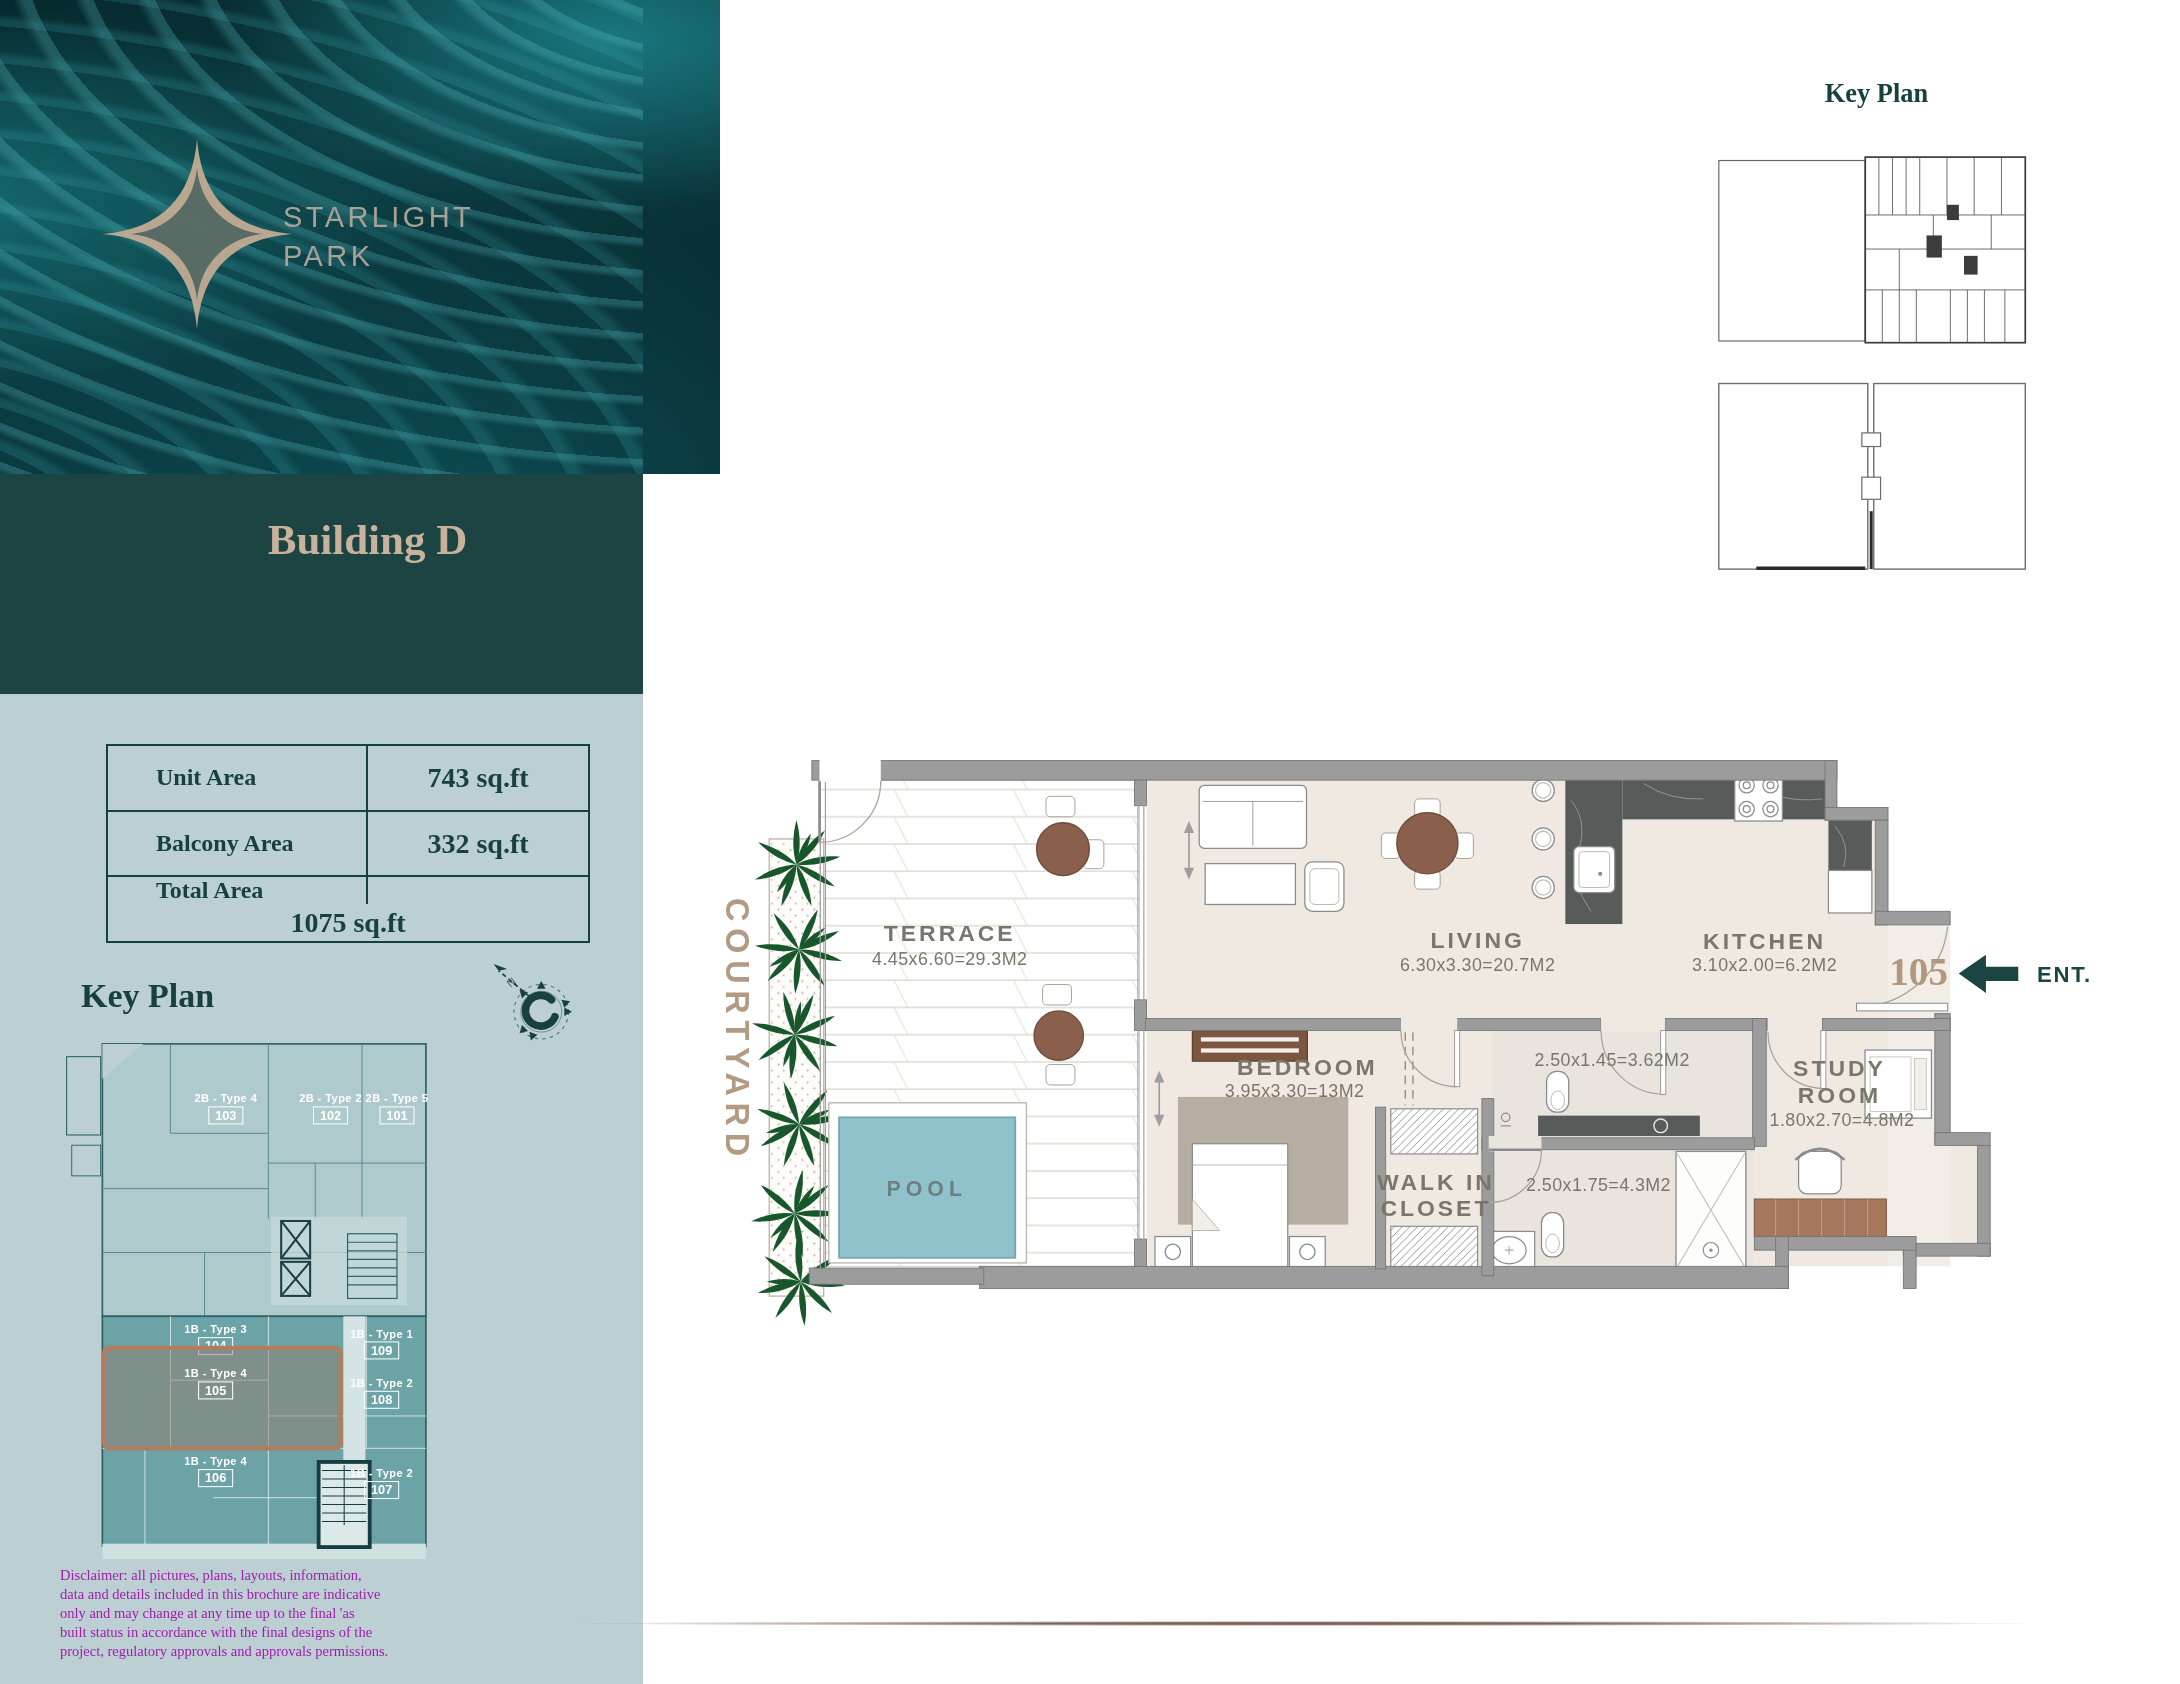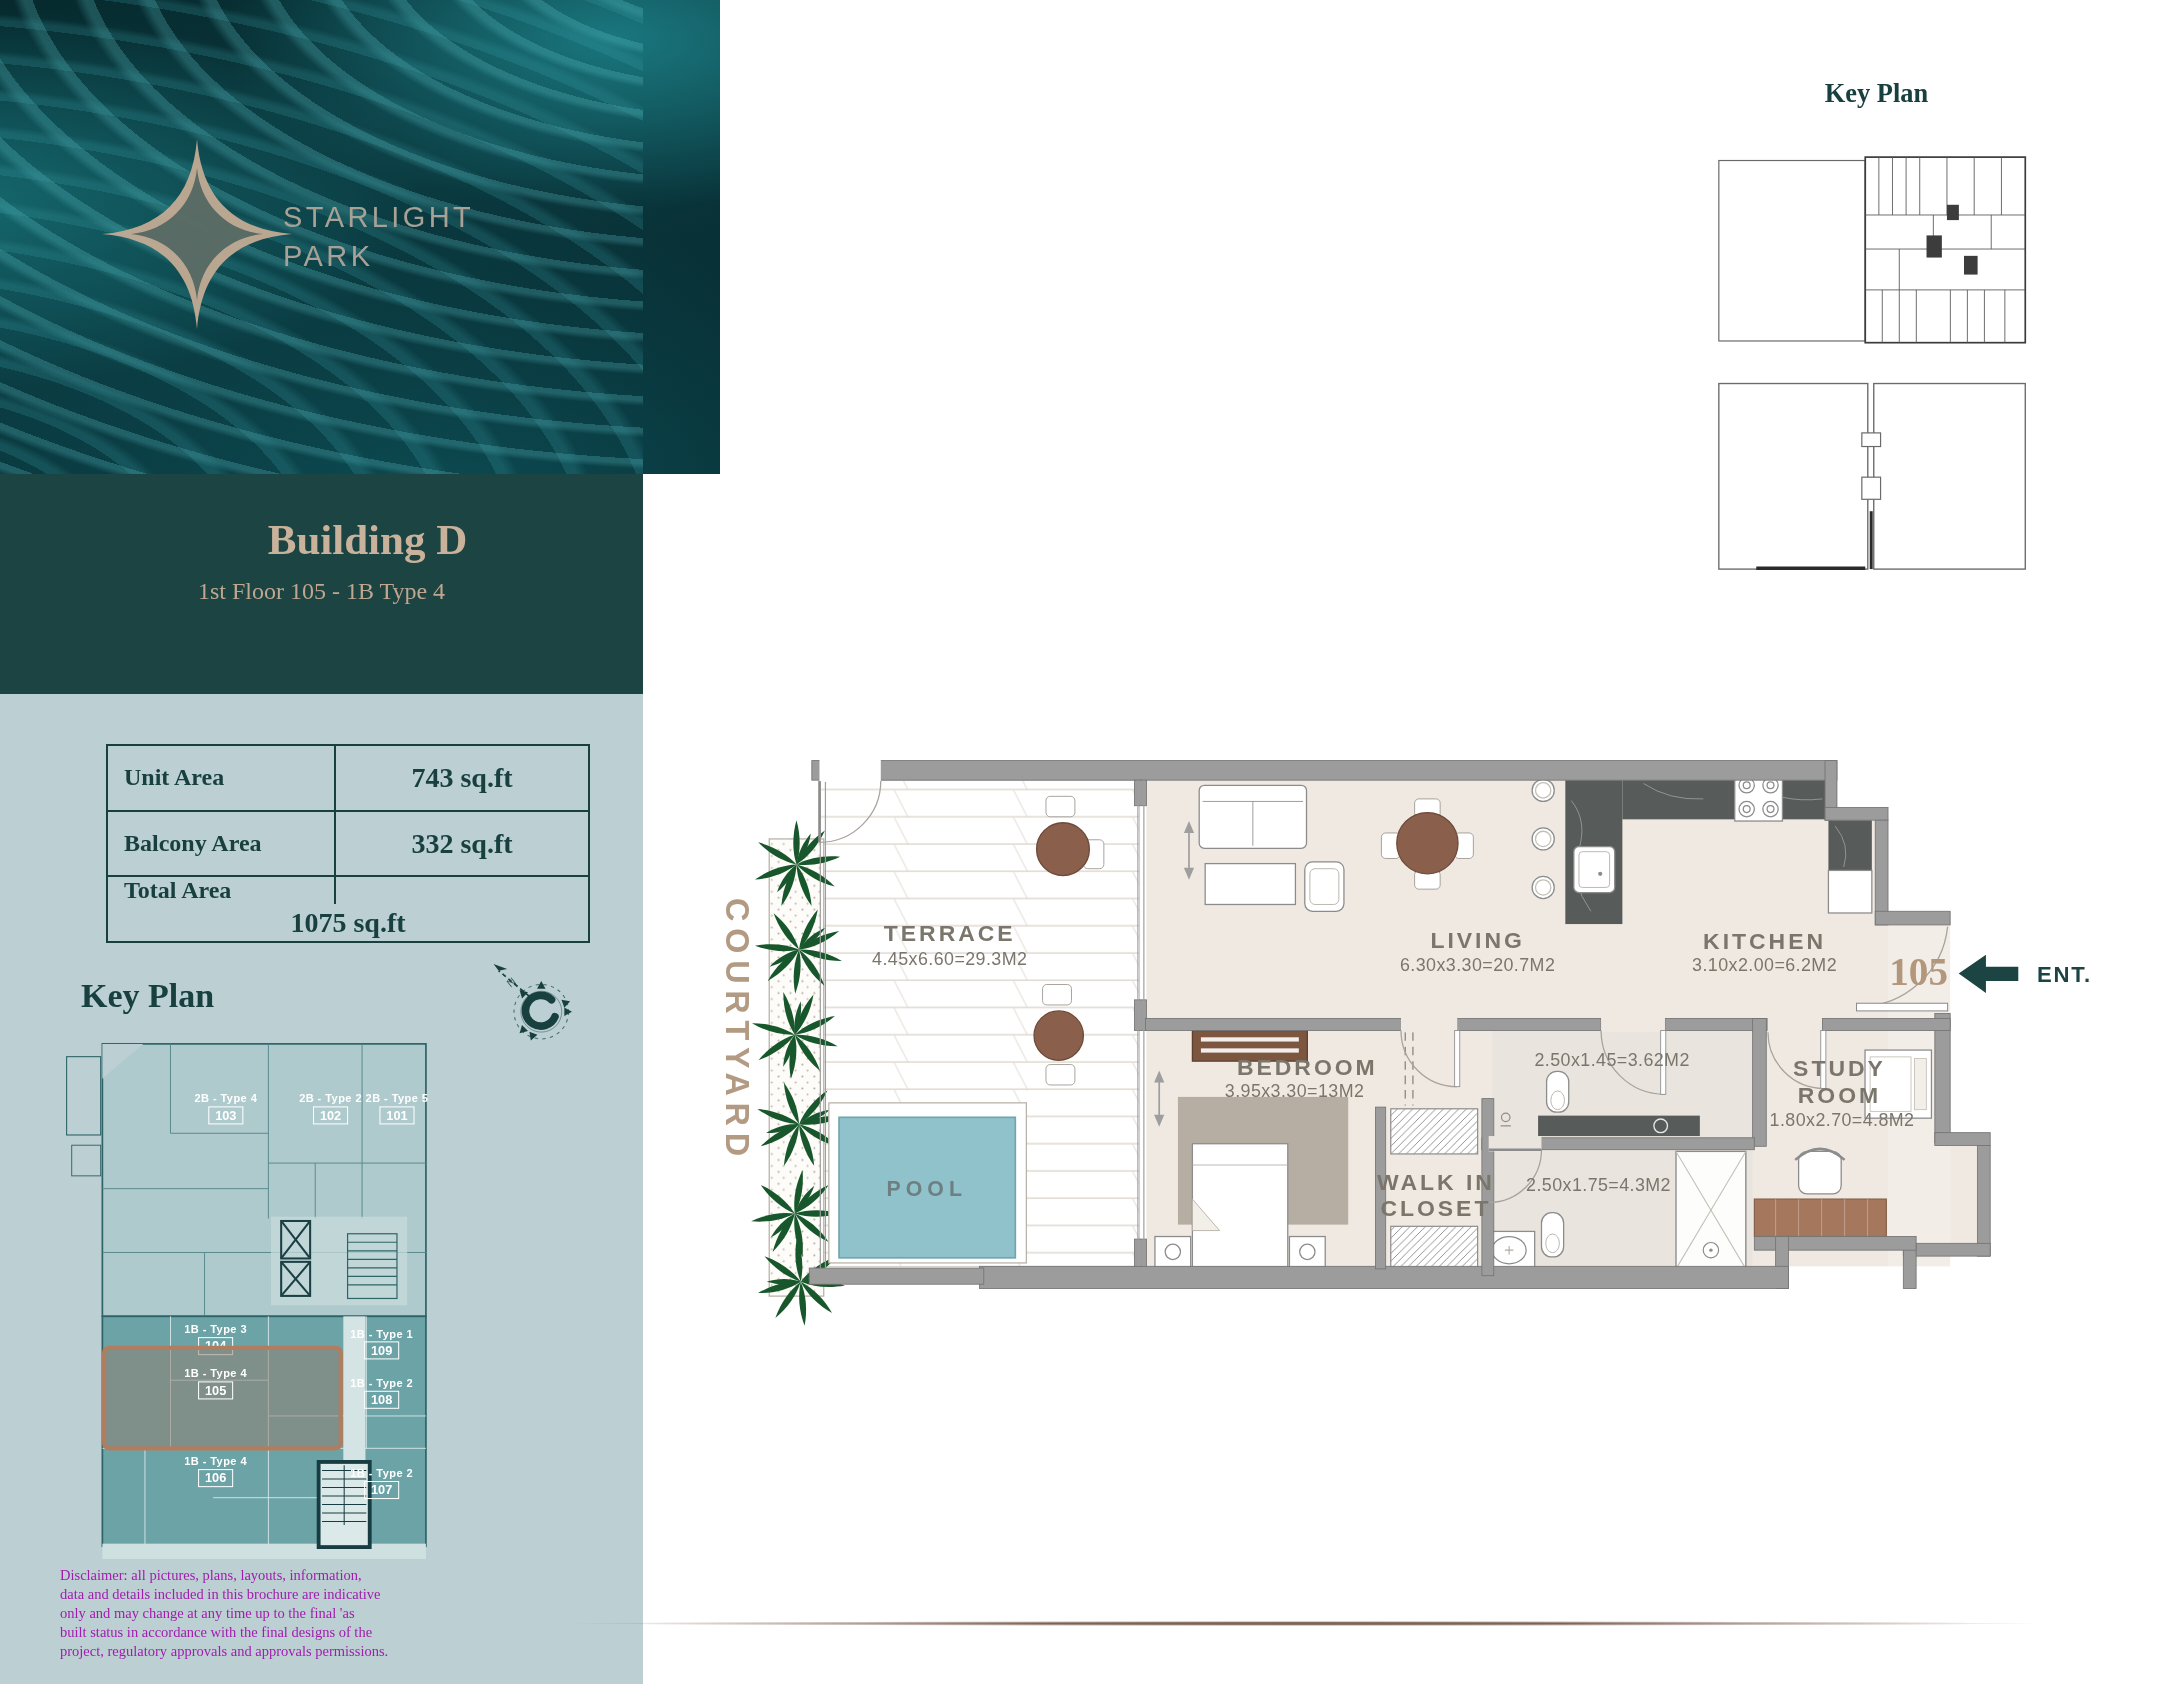--- a/index.html
+++ b/index.html
@@ -24,21 +24,21 @@
   .b-title{left:0;top:41px;width:735px;text-align:center;color:#c9b29b;
            font-family:"Liberation Serif",serif;font-weight:bold;font-size:43px;}
   .b-sub{left:0;top:104px;width:643px;text-align:center;color:#bfa78f;
          font-family:"Liberation Serif",serif;font-size:24px;}
 
   .area-table{left:106px;top:744px;width:480px;height:195px;border:2.6px solid #17403f;
               display:flex;flex-direction:column;}
   .a-row{flex:1;display:flex;border-bottom:2.1px solid #17403f;}
   .a-row:last-child{border-bottom:none;flex-direction:column;}
   .a-label{width:210px;border-right:2.1px solid #17403f;display:flex;align-items:center;
-           padding-left:16px;font-family:"Liberation Serif",serif;font-weight:bold;
+           padding-left:48px;font-family:"Liberation Serif",serif;font-weight:bold;
            font-size:24px;color:#17403f;}
   .a-value{flex:1;display:flex;align-items:center;justify-content:center;
            font-family:"Liberation Serif",serif;font-size:28px;color:#17403f;font-weight:bold;}
 
   .kp-side-title{left:81px;top:977px;font-family:"Liberation Serif",serif;font-weight:bold;
                  font-size:34px;color:#17403f;}
   .disclaimer{left:60px;top:1566px;width:400px;text-align:left;color:#a21caf;
               font-family:"Liberation Serif",serif;font-size:14.5px;line-height:19px;}
 
   
@@ -78,21 +78,20 @@
         <path d="M120 40 C116 84 84 116 40 120 C84 124 116 156 120 200 C124 156 156 124 200 120 C156 116 124 84 120 40 Z" fill="#0a3a40" opacity="0.55"></path>
       </svg>
       <div class="abs brand-text">
         <div>STARLIGHT</div>
         <div>PARK</div>
       </div>
     </div>
 
     <div class="abs title-band">
       <div class="abs b-title">Building D</div>
-      <div class="abs b-sub">1st Floor 105 - 1B Type 4</div>
     </div>
 
     <div class="abs area-table">
       <div class="a-row">
         <div class="a-label">Unit Area</div>
         <div class="a-value">743 sq.ft</div>
       </div>
       <div class="a-row">
         <div class="a-label">Balcony Area</div>
         <div class="a-value">332 sq.ft</div>

